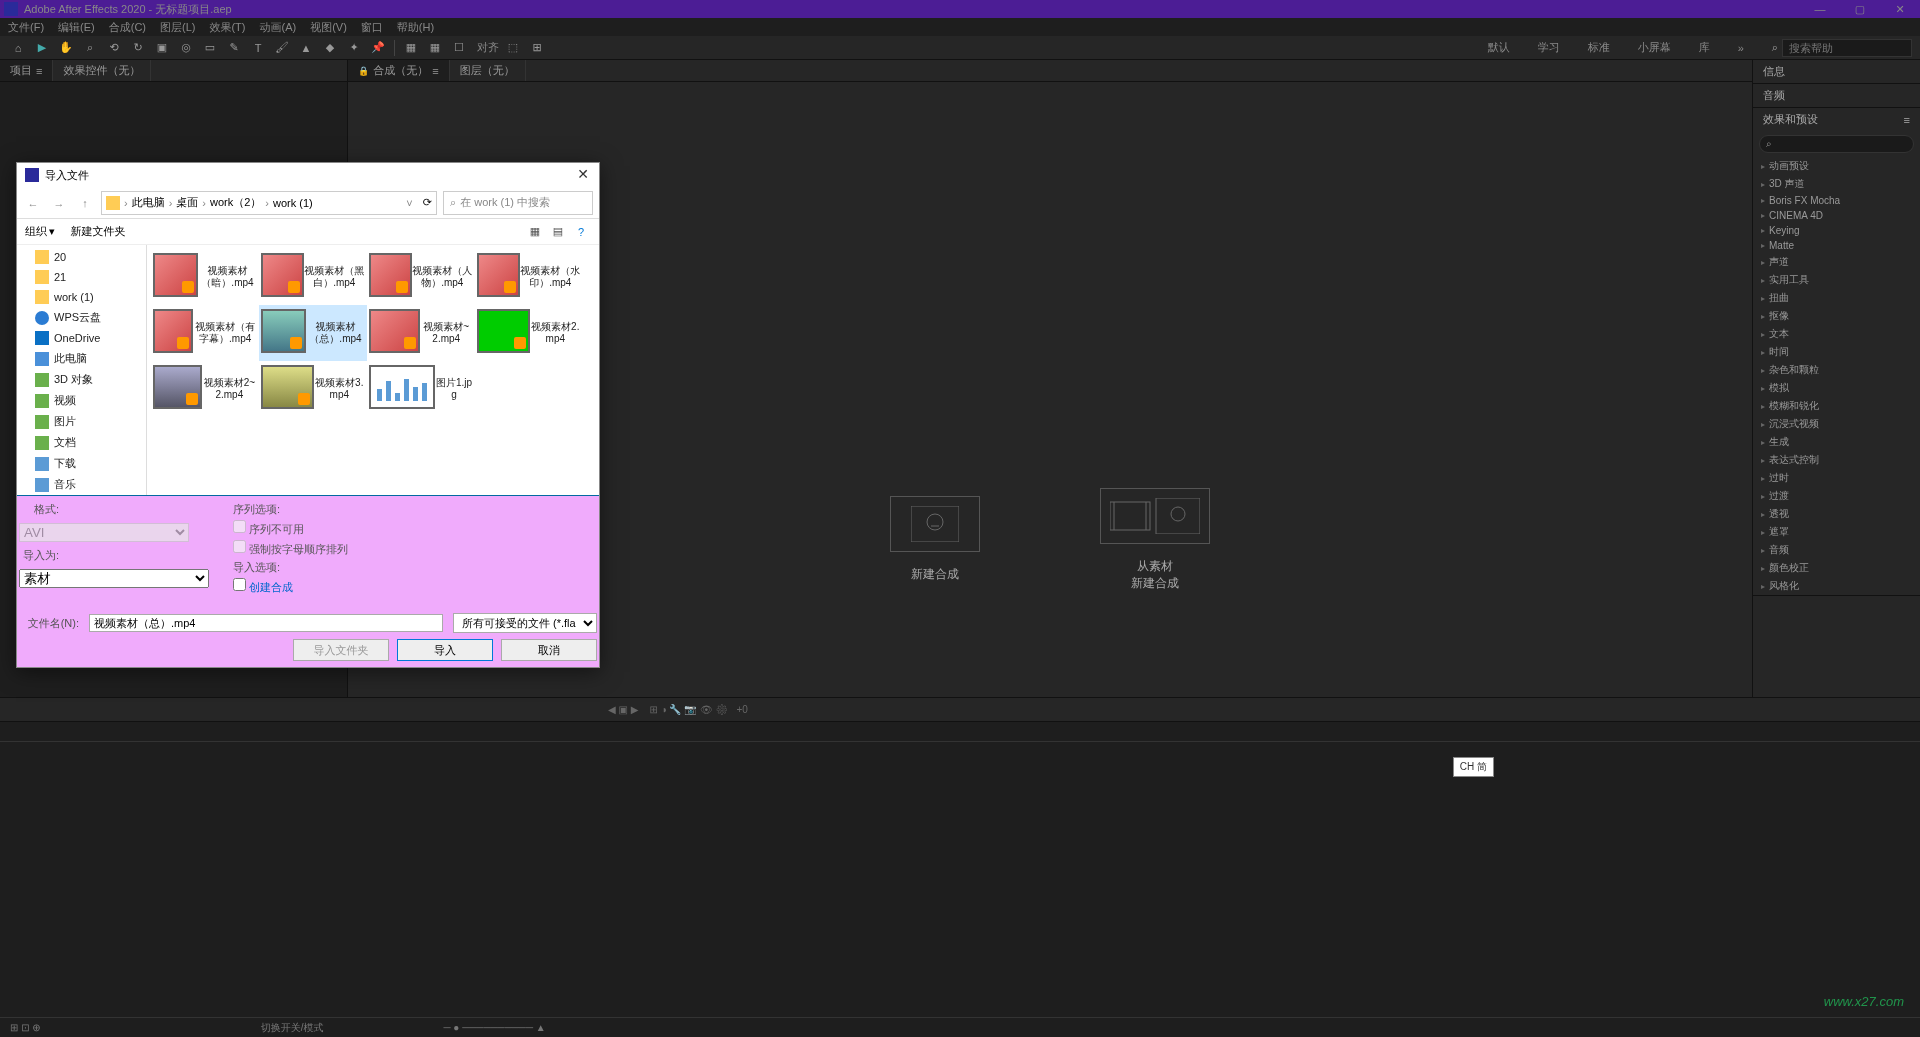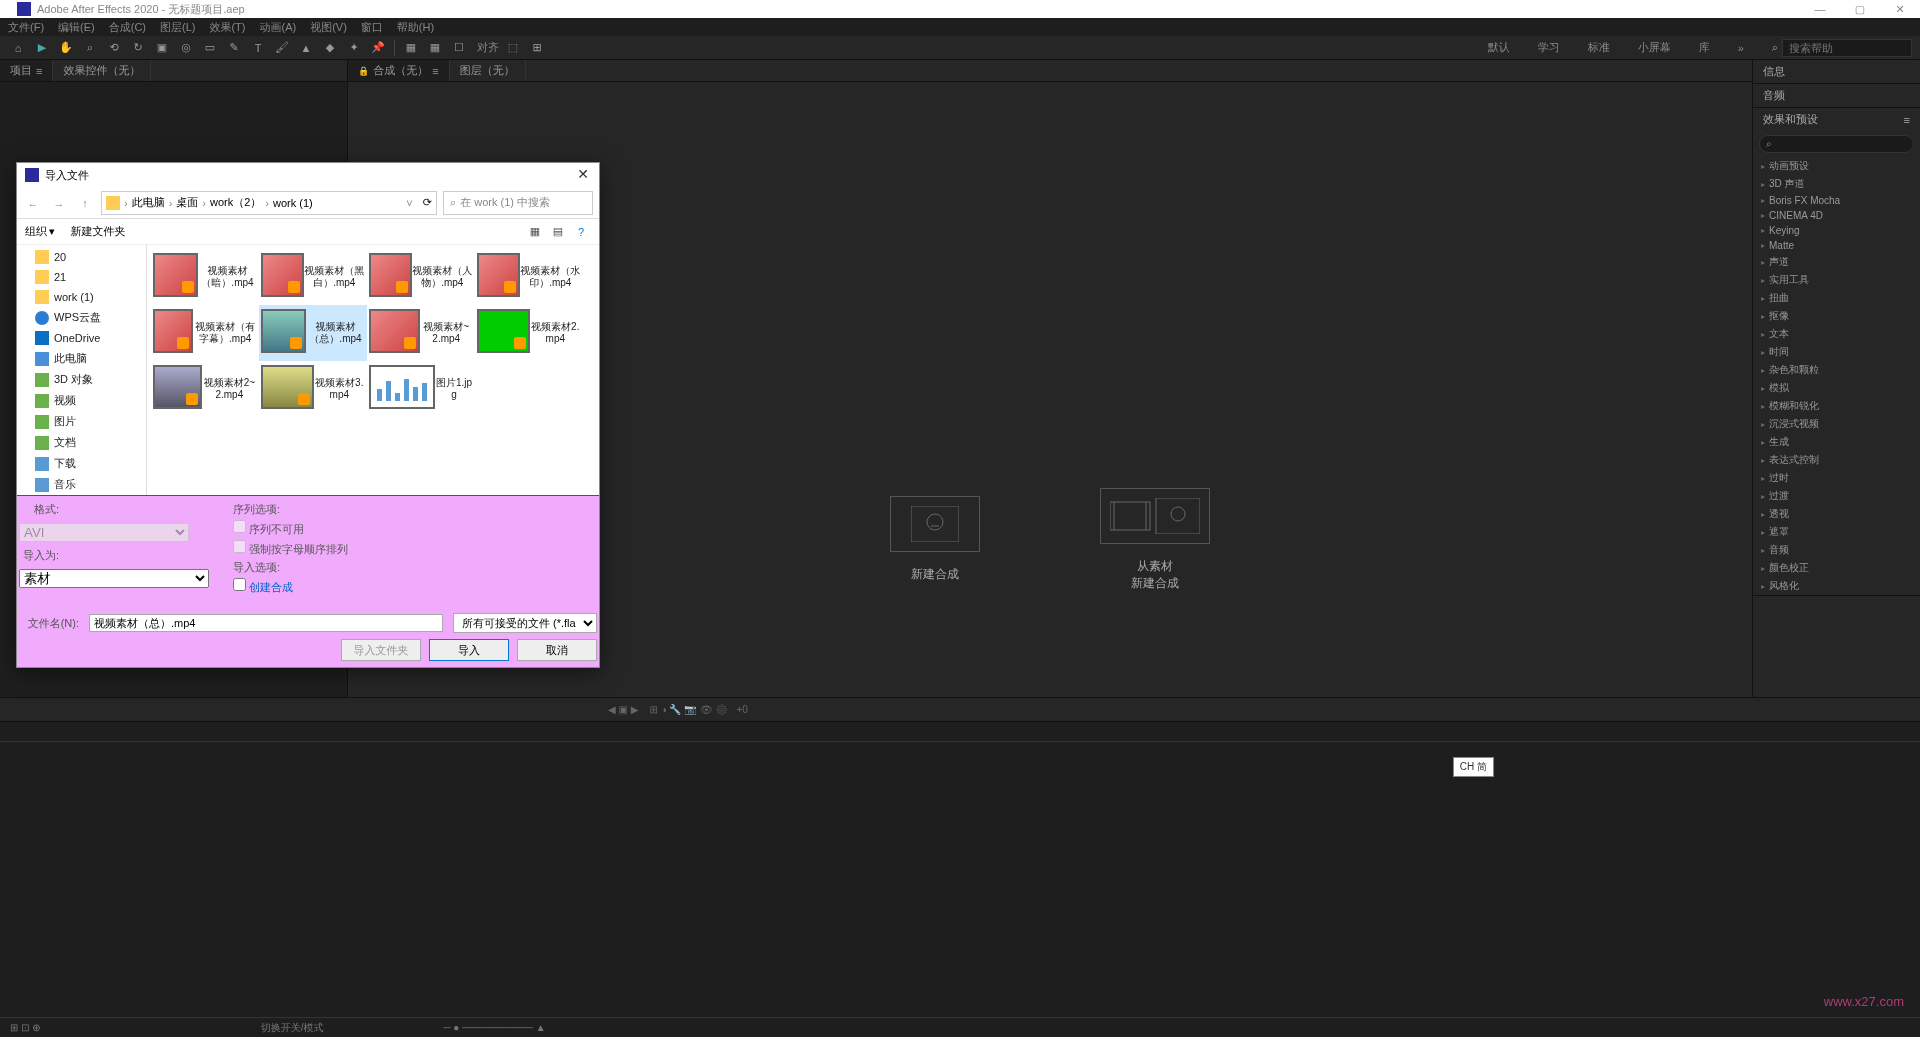--- a/index.html
+++ b/index.html
@@ -1,19 +1,19 @@
 <!DOCTYPE html>
 <html><head>
 <meta charset="utf-8">
 <style>
 * { margin: 0; padding: 0; box-sizing: border-box; font-family: "Microsoft YaHei", Arial, sans-serif; }
 body { background: #1e1e1e; color: #a0a0a0; font-size: 11px; width: 1920px; height: 1037px; overflow: hidden; position: relative; }
 
 
-.title-bar { height: 18px; background: #ffffff; display: flex; align-items: center; padding: 0 17px; }
+.title-bar { height: 18px; background: #4c1d95; display: flex; align-items: center; padding: 0 4px; }
 .title-bar .app-icon { width: 14px; height: 14px; background: #2a2a9a; margin-right: 6px; }
 .title-bar .title { color: #888; font-size: 11px; }
 .window-controls { position: absolute; right: 0; top: 0; display: flex; }
 .window-controls span { width: 40px; height: 18px; display: flex; align-items: center; justify-content: center; color: #888; }
 
 
 .menu-bar { height: 18px; background: #1e1e1e; display: flex; align-items: center; padding: 0 8px; gap: 14px; }
 .menu-bar span { color: #888; font-size: 11px; cursor: pointer; }
 
 
@@ -101,29 +101,29 @@
 .fd-thumb.chart span { width: 5px; background: #5b9bd5; }
 .fd-thumb .play-badge { position: absolute; bottom: 2px; right: 2px; width: 12px; height: 12px; background: #f90; border-radius: 2px; }
 .fd-file .fname { color: #222; word-break: break-all; }
 .fd-bottom { border-top: 1px solid #0369a1; padding: 6px 2px; font-size: 11px; background: #f0abfc; }
 .fd-row { display: flex; align-items: center; margin-bottom: 6px; gap: 10px; }
 .fd-row label { color: #555; min-width: 40px; text-align: right; }
 .fd-row select, .fd-row input[type=text] { border: 1px solid #aaa; padding: 2px 4px; font-size: 11px; background: #fff; }
 .fd-opt-col { display: flex; flex-direction: column; gap: 3px; font-size: 11px; color: #555; }
 .fd-link { color: #06c; }
 .fd-buttons { display: flex; justify-content: flex-end; gap: 8px; margin-top: 6px; }
-.fd-buttons button { width: 80px; height: 22px; font-size: 11px; border: 1px solid #aaa; background: #eee; }
+.fd-buttons button { width: 96px; height: 22px; font-size: 11px; border: 1px solid #aaa; background: #eee; }
 .fd-buttons button.primary { border: 1px solid #0078d7; }
 .fd-buttons button:disabled { color: #999; }
 
 
 .ime-badge { position: absolute; right: 426px; bottom: 260px; background: #fff; padding: 2px 6px; font-size: 10px; color: #333; border: 1px solid #888; }
 
 
-.watermark { position: absolute; right: 16px; bottom: 28px; color: #ec4899; font-size: 13px; opacity: 0.7; }
+.watermark { position: absolute; right: 16px; bottom: 28px; color: #22c55e; font-size: 13px; font-style: italic; opacity: 0.7; }
 </style>
 </head>
 <body>
 
 <div class="title-bar">
   <div class="app-icon"></div>
   <span class="title">Adobe After Effects 2020 - 无标题项目.aep</span>
   <div class="window-controls">
     <span>—</span>
     <span>▢</span>

